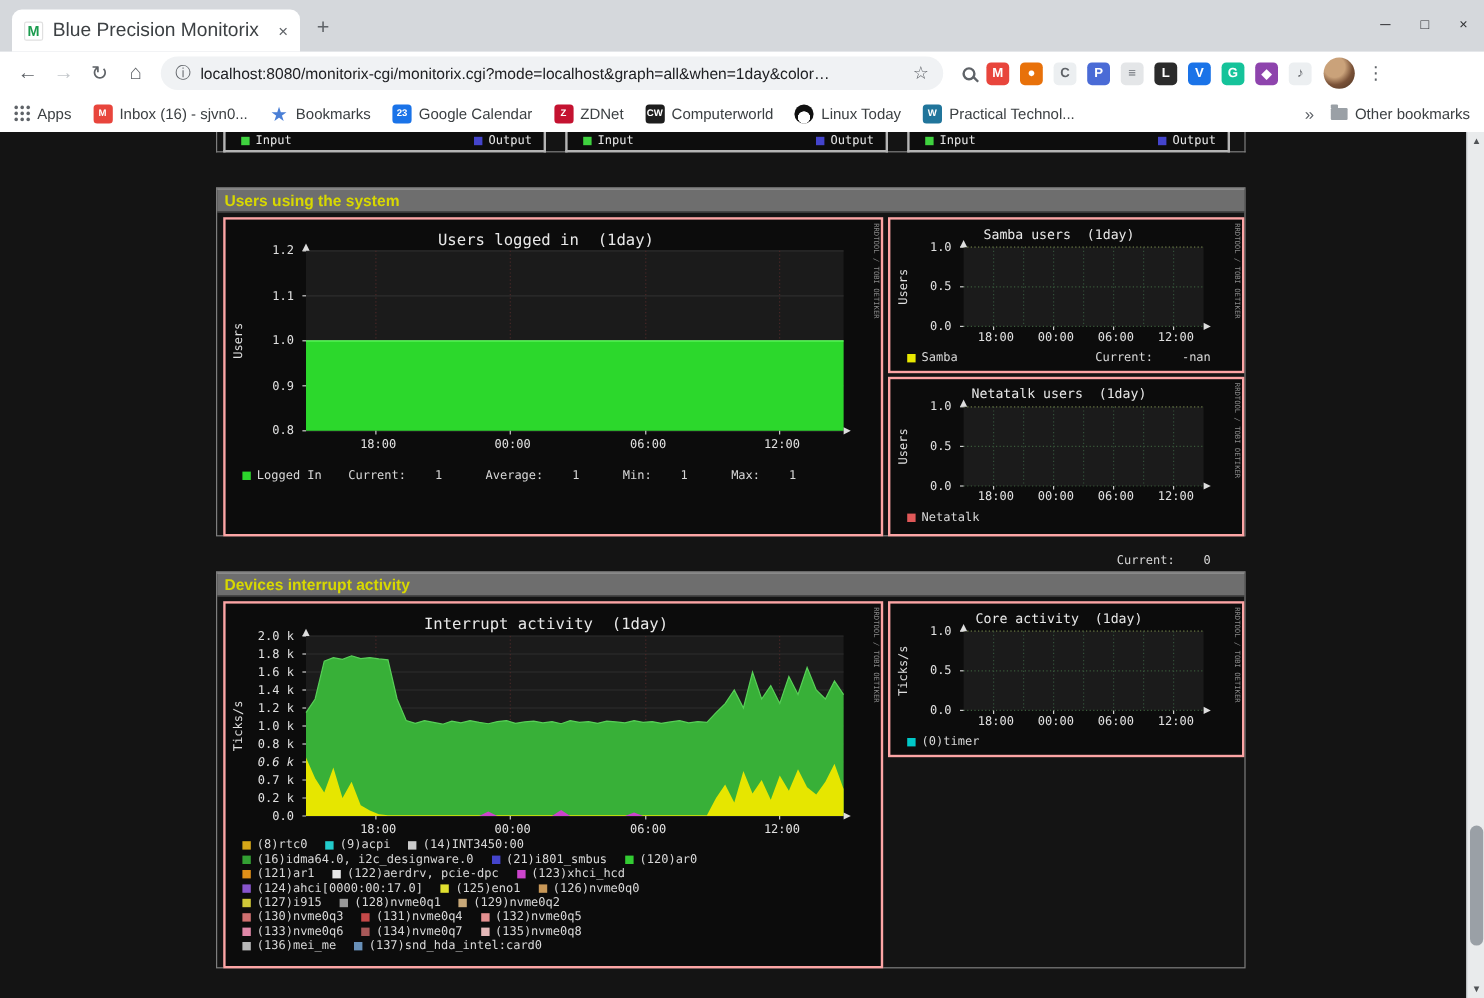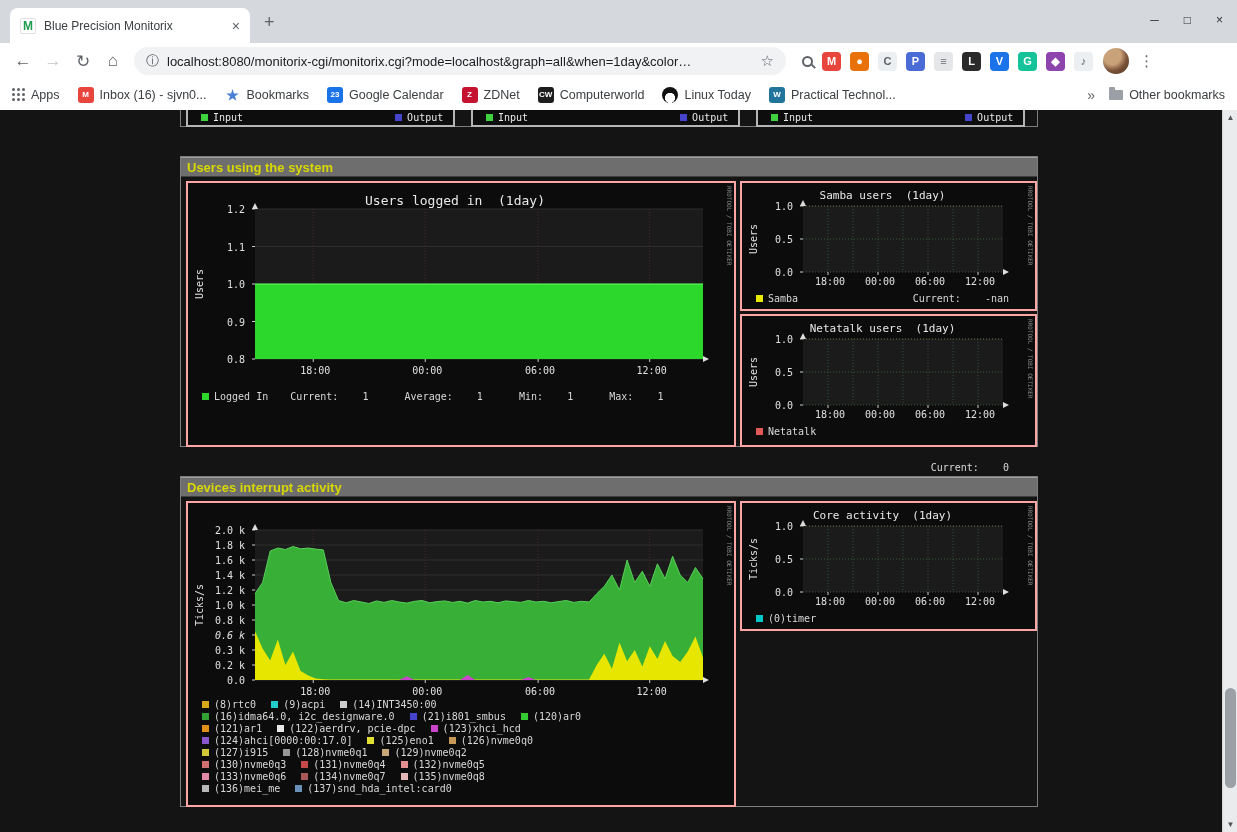--- a/index.html
+++ b/index.html
@@ -4,21 +4,21 @@
 <style>
   *{margin:0;padding:0;box-sizing:border-box;}
   html,body{width:1237px;height:832px;}
   body{font-family:"Liberation Sans",sans-serif;background:#fff;}
   .window{position:relative;width:1237px;height:832px;overflow:hidden;background:#fff;}
 
   
   .tabstrip{position:relative;height:43px;background:#d5d8dc;}
   .tab{position:absolute;left:10px;top:8px;width:240px;height:35px;background:#fff;border-radius:8px 8px 0 0;display:flex;align-items:center;padding:0 10px;gap:8px;}
   .favicon{width:16px;height:16px;background:#fff;border:1px solid #e0e0e0;border-radius:2px;color:#1c9c4f;font-weight:bold;font-size:12px;display:flex;align-items:center;justify-content:center;}
-  .tab-title{font-size:12px;color:#3c4043;flex:1;white-space:nowrap;overflow:hidden;}
+  .tab-title{font-size:16px;color:#3c4043;flex:1;white-space:nowrap;overflow:hidden;}
   .tab-close{color:#5f6368;font-size:14px;line-height:14px;}
   .newtab{position:absolute;left:264px;top:12px;font-size:18px;color:#5f6368;}
   .wincontrols{position:absolute;right:14px;top:13px;display:flex;gap:25px;color:#303134;font-size:12px;}
 
   
   .toolbar{height:36px;background:#fff;display:flex;align-items:center;padding:0 8px;}
   .navbtn{width:30px;text-align:center;font-size:17px;color:#5f6368;}
   .navbtn.disabled{color:#c3c7cb;}
   .omnibox{width:652px;height:28px;background:#f0f2f4;border-radius:14px;display:flex;align-items:center;padding:0 12px;gap:8px;margin-left:6px;}
   .omni-info{color:#5f6368;font-size:13px;}
@@ -328,30 +328,31 @@
         <div class="g-legend" style="top: 110px;"><div class="sq" style="background: rgb(224, 88, 88);"></div><div class="lbl">Netatalk</div></div>
         <div class="g-stats" style="position: absolute; top: 110px; right: 26px; margin-top: 36px;">Current:    0</div>
       </div>
 
     <div class="sectionbox" style="top:366px;height:331px">
       <div class="sec-header">
         <span>Devices interrupt activity</span>
       </div>
     </div>
     <div class="gpanel" id="panel-interrupt" style="left:186px;top:391px;width:550px;height:306px">
+        <div class="g-title" style="top: 10px;">Interrupt activity  (1day)</div>
         <div class="g-ylabel" style="top: 72px; height: 60px;">Ticks/s</div>
         <div class="g-ytick" style="top: 22px; width: 57px;">2.0 k</div>
         <div class="g-ytick" style="top: 37px; width: 57px;">1.8 k</div>
         <div class="g-ytick" style="top: 52px; width: 57px;">1.6 k</div>
         <div class="g-ytick" style="top: 67px; width: 57px;">1.4 k</div>
         <div class="g-ytick" style="top: 82px; width: 57px;">1.2 k</div>
         <div class="g-ytick" style="top: 97px; width: 57px;">1.0 k</div>
         <div class="g-ytick" style="top: 112px; width: 57px;">0.8 k</div>
         <div class="g-ytick" style="top: 127px; width: 57px; font-style: italic;">0.6 k</div>
-        <div class="g-ytick" style="top: 142px; width: 57px;">0.3 k</div>
+        <div class="g-ytick" style="top: 142px; width: 57px;">0.7 k</div>
         <div class="g-ytick" style="top: 157px; width: 57px;">0.2 k</div>
         <div class="g-ytick" style="top: 172px; width: 57px;">0.0</div>
         <div class="g-xtick" style="left: 108.24px; top: 183px;">18:00</div>
         <div class="g-xtick" style="left: 220.24px; top: 183px;">00:00</div>
         <div class="g-xtick" style="left: 333.136px; top: 183px;">06:00</div>
         <div class="g-xtick" style="left: 444.688px; top: 183px;">12:00</div>
         <svg width="460" height="162" style="position: absolute; left: 63px; top: 21px; overflow: visible;">
           <g transform="translate(4,6)">
             <rect x="0" y="0" width="448" height="150" fill="#1b1b1b"></rect>
             <line x1="0" y1="0" x2="448" y2="0" stroke="#2e2e2e" stroke-dasharray="none"></line>

